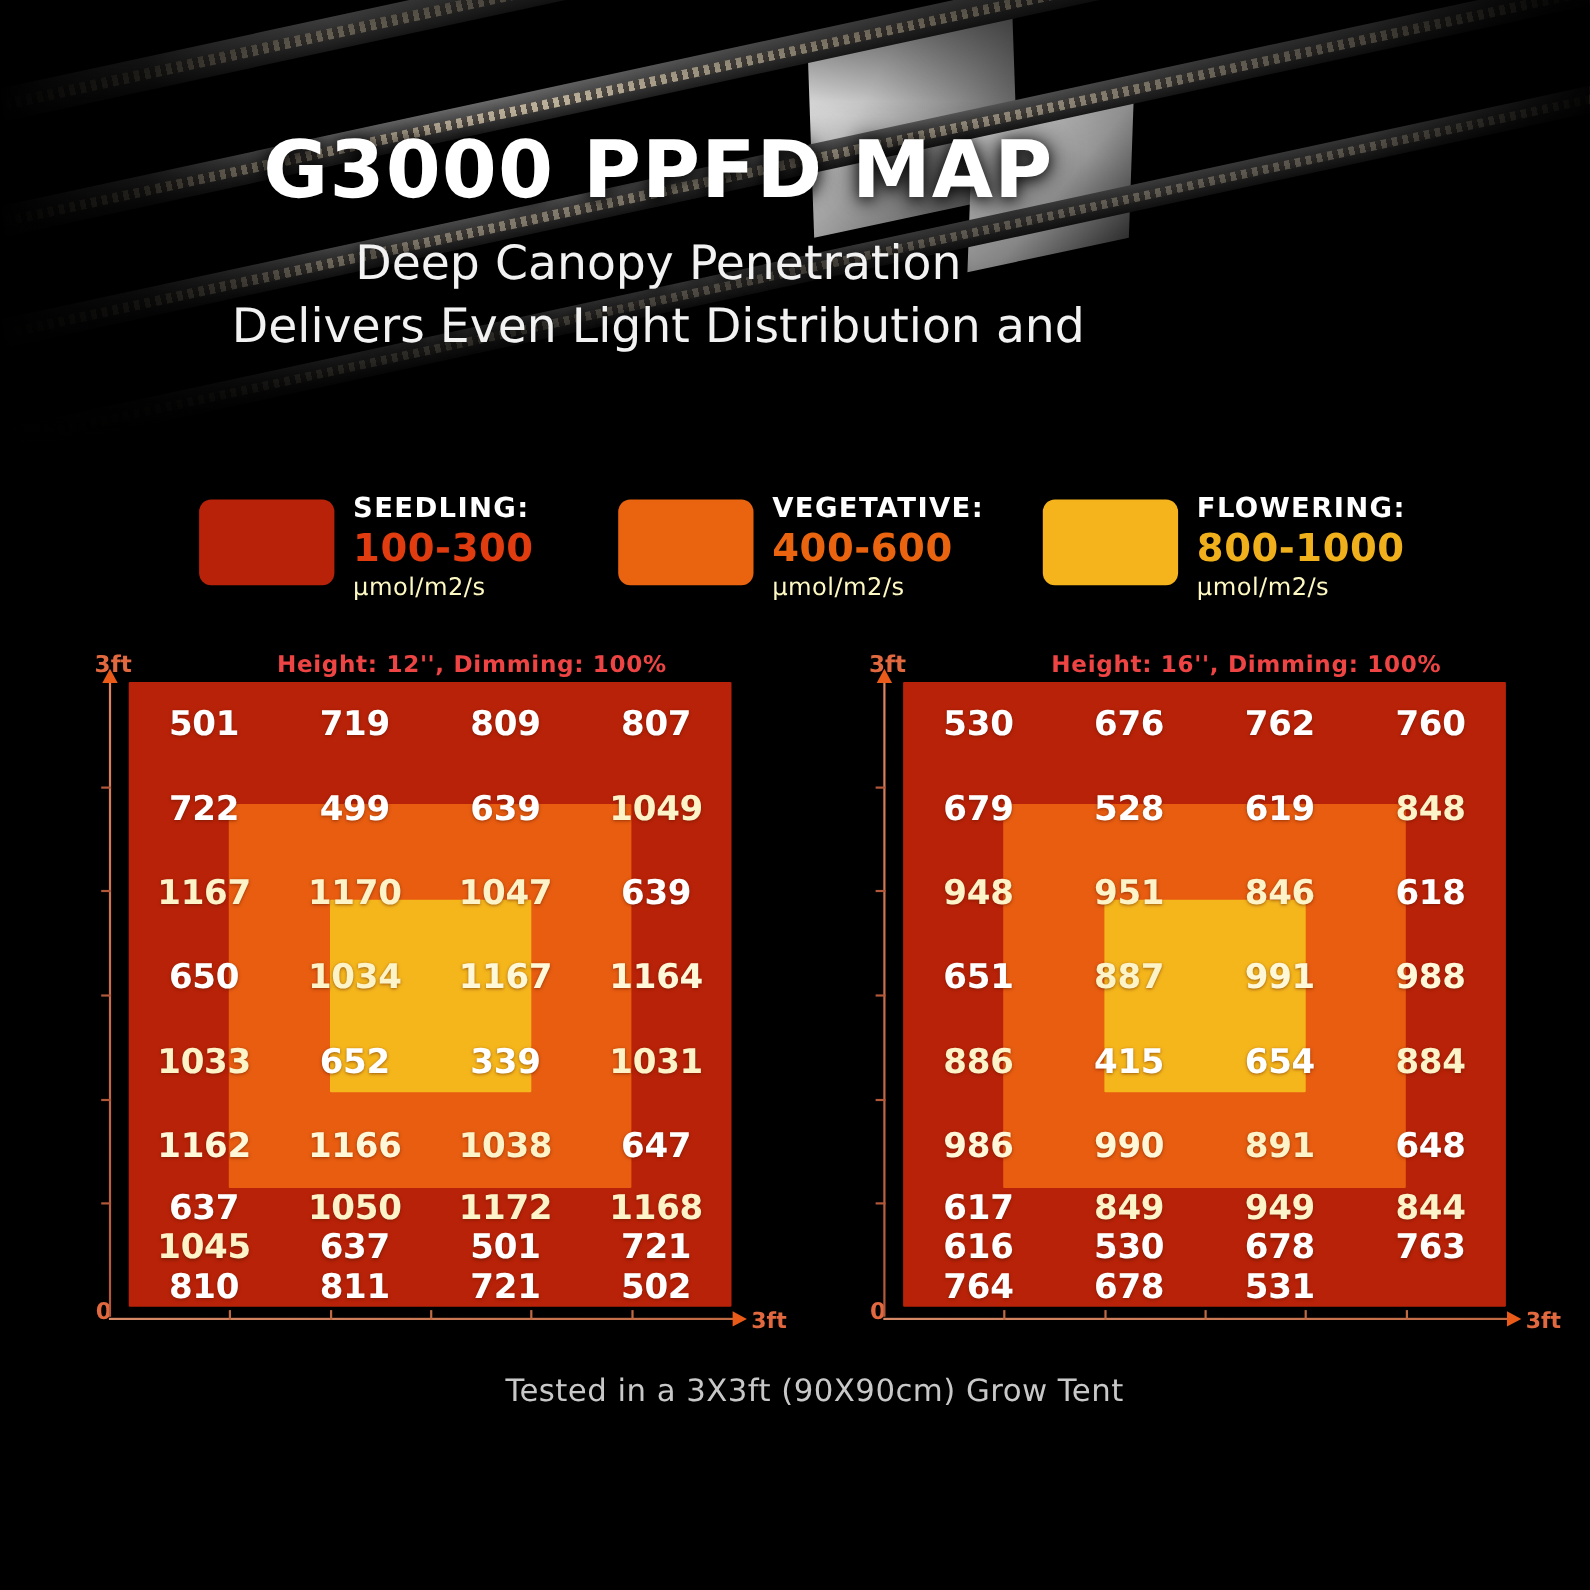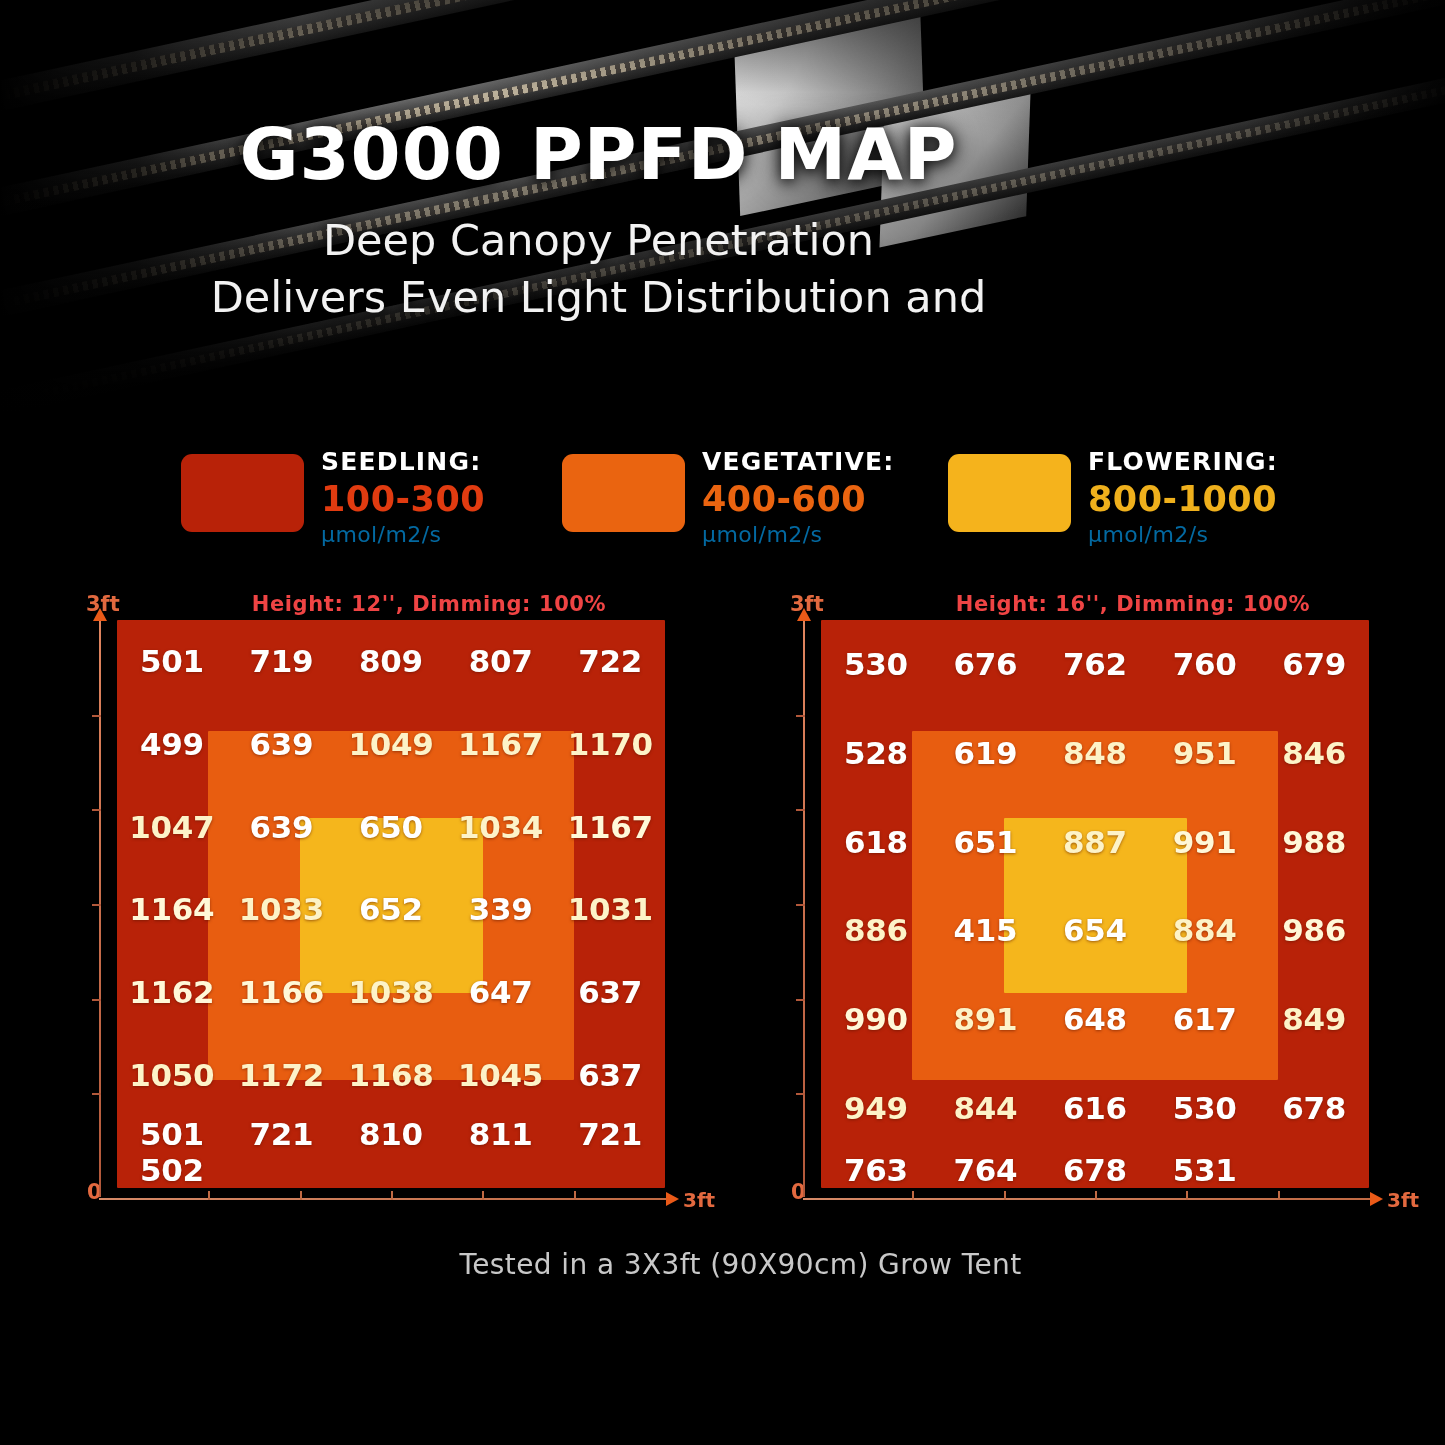--- a/index.html
+++ b/index.html
@@ -179,21 +179,21 @@
     font-weight: bold;
     font-size: 35px;
     letter-spacing: 0.5px;
     line-height: 1.12;
     margin-top: 6px;
   }
   .legend-unit {
     font-family: "DejaVu Sans", sans-serif;
     font-weight: normal;
     font-size: 22px;
-    color: #0369a1;
+    color: #fef9c3;
     line-height: 1.0;
     margin-top: 5px;
     letter-spacing: 0.4px;
   }
 
   
   .maps {
     position: absolute;
     left: 0; top: 592px;
     width: 1445px;
@@ -306,21 +306,21 @@
     left: 16.6%; top: 19.5%; width: 66.8%; height: 61.5%;
   }
   .zone-inner {
     left: 33.4%; top: 34.9%; width: 33.3%; height: 30.8%;
   }
   .cells {
     position: absolute;
     left: 0; top: 0;
     width: 100%; height: 100%;
     display: grid;
-    grid-template-columns: repeat(5, 1fr);
+    grid-template-columns: repeat(4, 1fr);
     grid-template-rows: repeat(6, 1fr);
   }
   .cell {
     display: flex;
     align-items: center;
     justify-content: center;
     font-family: "DejaVu Sans", sans-serif;
     font-weight: bold;
     font-size: 31px;
     color: #ffffff;
@@ -497,20 +497,21 @@
       <div class="zone zone-inner" style="background: rgb(245, 182, 28);"></div>
       <div class="cells">
           <div class="cell">530</div>
           <div class="cell">676</div>
           <div class="cell">762</div>
           <div class="cell">760</div>
           <div class="cell">679</div>
           <div class="cell">528</div>
           <div class="cell">619</div>
           <div class="cell t-cream">848</div>
+          <div class="cell t-cream">948</div>
           <div class="cell t-cream">951</div>
           <div class="cell t-cream">846</div>
           <div class="cell">618</div>
           <div class="cell">651</div>
           <div class="cell t-cream">887</div>
           <div class="cell t-pale">991</div>
           <div class="cell t-pale">988</div>
           <div class="cell t-cream">886</div>
           <div class="cell">415</div>
           <div class="cell">654</div>

